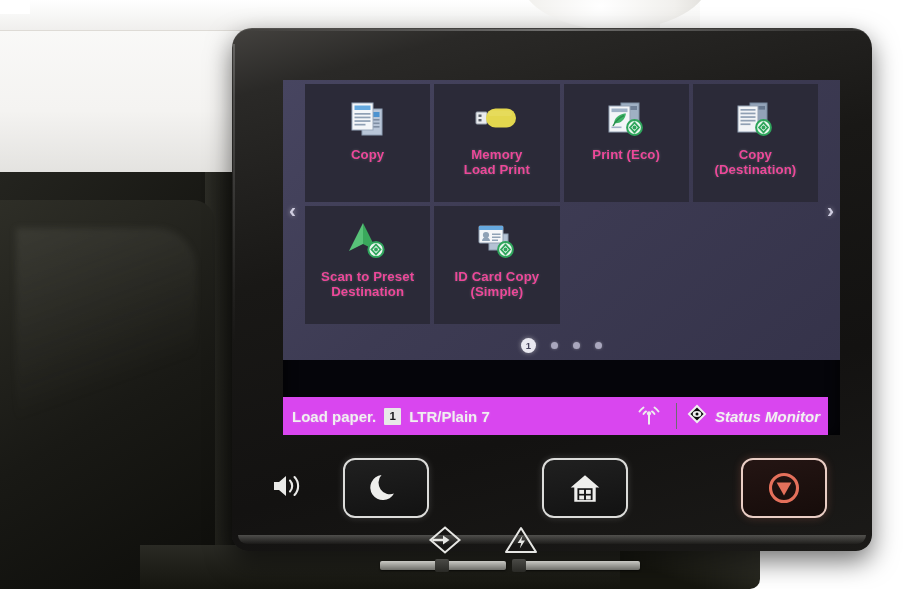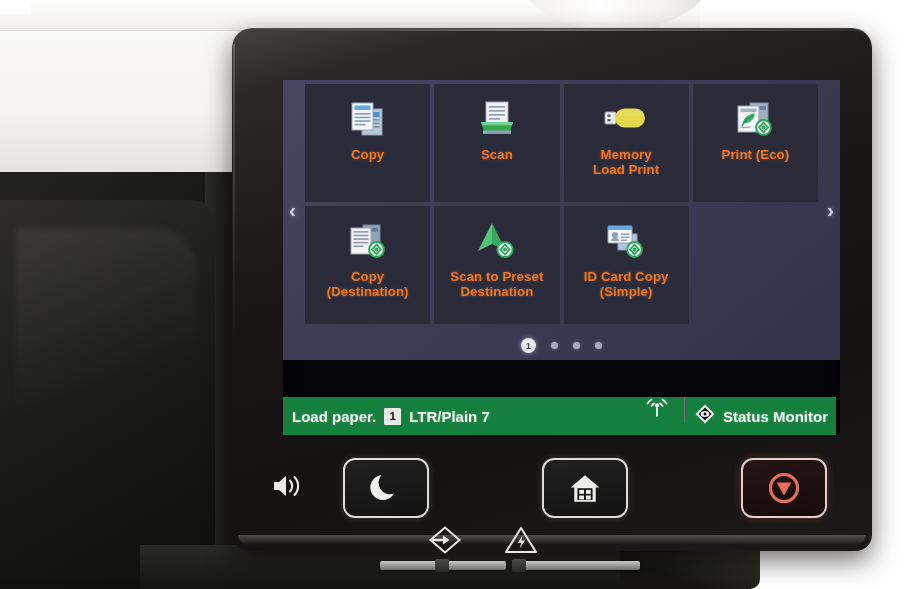--- a/index.html
+++ b/index.html
@@ -69,48 +69,48 @@
 
   
   #tile-area{position:relative;height:280px;background:#403e57;
     background:linear-gradient(140deg,#474560 0%,#3d3b53 45%,#35334a 100%);}
   #tile-grid{position:absolute;left:22px;top:4px;width:513px;height:240px;
     display:grid;grid-template-columns:repeat(4,1fr);grid-template-rows:repeat(2,1fr);
     gap:4px;}
   .tile{background:#2b2a38;display:flex;flex-direction:column;align-items:center;
     justify-content:flex-start;padding-top:9px;box-sizing:border-box;position:relative;}
   .tile .ticon{height:52px;display:flex;align-items:center;justify-content:center;}
-  .tile .tlabel{color:#f97316;font-size:13.2px;font-weight:bold;text-align:center;
+  .tile .tlabel{color:#ec4899;font-size:13.2px;font-weight:bold;text-align:center;
     line-height:1.12;margin-top:3px;letter-spacing:.1px;
     text-shadow:0 0 3px rgba(255,255,255,.20);}
 
   .nav-arrow{position:absolute;top:118px;color:#cfcde0;font-size:21px;font-weight:bold;
     text-shadow:0 0 5px rgba(255,255,255,.45);user-select:none;}
   .nav-left{left:6px;}
   .nav-right{right:6px;}
 
   
   #page-dots{position:absolute;left:0;right:0;bottom:7px;display:flex;
     align-items:center;justify-content:center;gap:15px;}
   .pdot{width:7px;height:7px;border-radius:50%;background:#a9a7bd;
     box-shadow:0 0 3px rgba(255,255,255,.35);}
   .pdot.active{width:15px;height:15px;background:#e9e8f0;color:#45435c;
     font-size:9.5px;font-weight:bold;display:flex;align-items:center;
     justify-content:center;box-shadow:0 0 5px rgba(255,255,255,.45);}
 
   
-  #status-bar{position:absolute;left:0;right:4px;bottom:0;height:38px;background:#15803d;
+  #status-bar{position:absolute;left:0;right:12px;bottom:0;height:38px;background:#d946ef;
     display:flex;align-items:center;}
   #status-left{display:flex;align-items:center;padding-left:9px;flex:1;min-width:0;}
   .st-text{color:#f0f0f0;font-size:15px;font-weight:bold;white-space:nowrap;
     text-shadow:0 0 3px rgba(255,255,255,.22);}
   .tray-badge{width:17px;height:17px;background:#e8e8e8;color:#17171a;font-size:11.5px;
     font-weight:bold;display:flex;align-items:center;justify-content:center;
     margin:0 8px;border-radius:1px;flex:0 0 auto;}
-  #status-right{display:flex;align-items:flex-start;height:100%;flex:0 0 auto;}
+  #status-right{display:flex;align-items:center;height:100%;flex:0 0 auto;font-style:italic;}
   .wifi-wrap{padding:0 14px 0 6px;display:flex;align-items:center;}
   .sm-divider{width:1px;height:26px;background:#6d6d72;}
   #status-monitor{display:flex;align-items:center;padding:0 8px 0 9px;height:100%;}
   #status-monitor .smlabel{color:#f2f2f2;font-size:15px;font-weight:bold;margin-left:7px;
     white-space:nowrap;text-shadow:0 0 3px rgba(255,255,255,.22);}
 
   
   .hw-btn{position:absolute;border-radius:12px;display:flex;align-items:center;
     justify-content:center;}
   #sleep-button{left:111px;top:430px;width:82px;height:56px;
@@ -181,37 +181,20 @@
               <rect x="9.5" y="20.6" width="16" height="1.7" fill="#8fa0b4"></rect>
               <rect x="9.5" y="24.2" width="16" height="1.7" fill="#8fa0b4"></rect>
               <rect x="9.5" y="27.8" width="11" height="1.7" fill="#8fa0b4"></rect>
             </svg>
           </div>
           <div class="tlabel">
             <span>Copy</span>
           </div>
         </div>
 
-        <div class="tile">
-          <div class="ticon">
-            <svg width="46" height="46" viewBox="0 0 46 46">
-              <rect x="12" y="6" width="22" height="24" fill="#f1f4f7" stroke="#97a4b5" stroke-width="1"></rect>
-              <rect x="15" y="10" width="16" height="1.7" fill="#92a1b3"></rect>
-              <rect x="15" y="14" width="16" height="1.7" fill="#92a1b3"></rect>
-              <rect x="15" y="18" width="16" height="1.7" fill="#92a1b3"></rect>
-              <rect x="15" y="22" width="11" height="1.7" fill="#92a1b3"></rect>
-              <path d="M7 26h32l-3.5 11H10.5z" fill="#2fa84f"></path>
-              <path d="M7 26h32l-1 3.2H8z" fill="#6fd48a"></path>
-              <rect x="9" y="34.5" width="28" height="3.4" fill="#8fa2b6"></rect>
-            </svg>
-          </div>
-          <div class="tlabel">
-            <span>Scan</span>
-          </div>
-        </div>
 
         <div class="tile">
           <div class="ticon">
             <svg width="50" height="46" viewBox="0 0 50 46">
               <rect x="4" y="16" width="11" height="12" rx="1" fill="#e9ebee" stroke="#9aa3ae" stroke-width="1"></rect>
               <rect x="6.5" y="18.5" width="3" height="2.4" fill="#555b63"></rect>
               <rect x="6.5" y="23" width="3" height="2.4" fill="#555b63"></rect>
               <rect x="14" y="12.5" width="30" height="19" rx="9.5" fill="#e3d74e"></rect>
               <rect x="16" y="14.5" width="24" height="5.5" rx="2.6" fill="#eee5794d"></rect>
             </svg>

